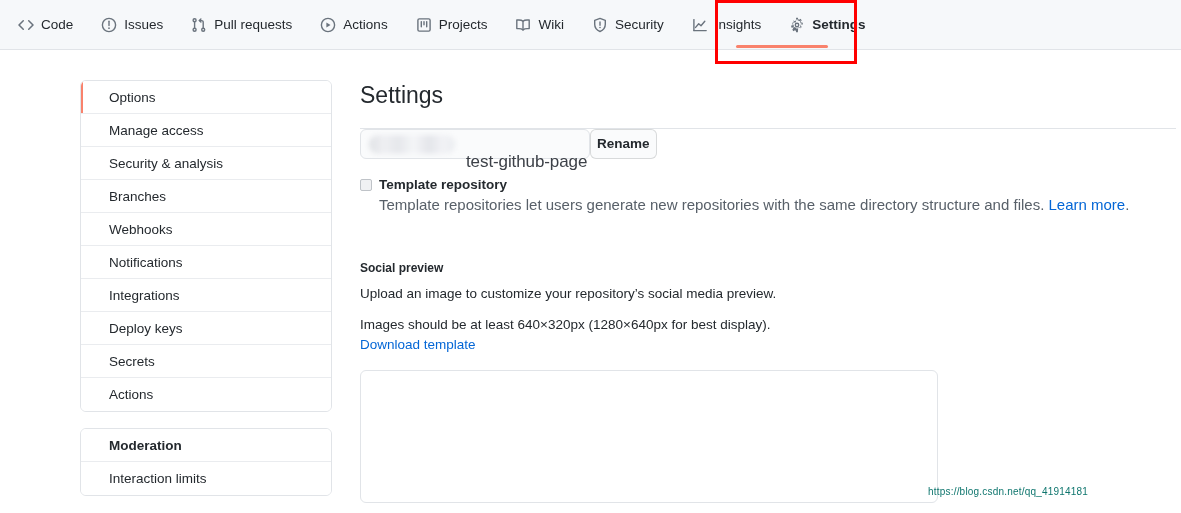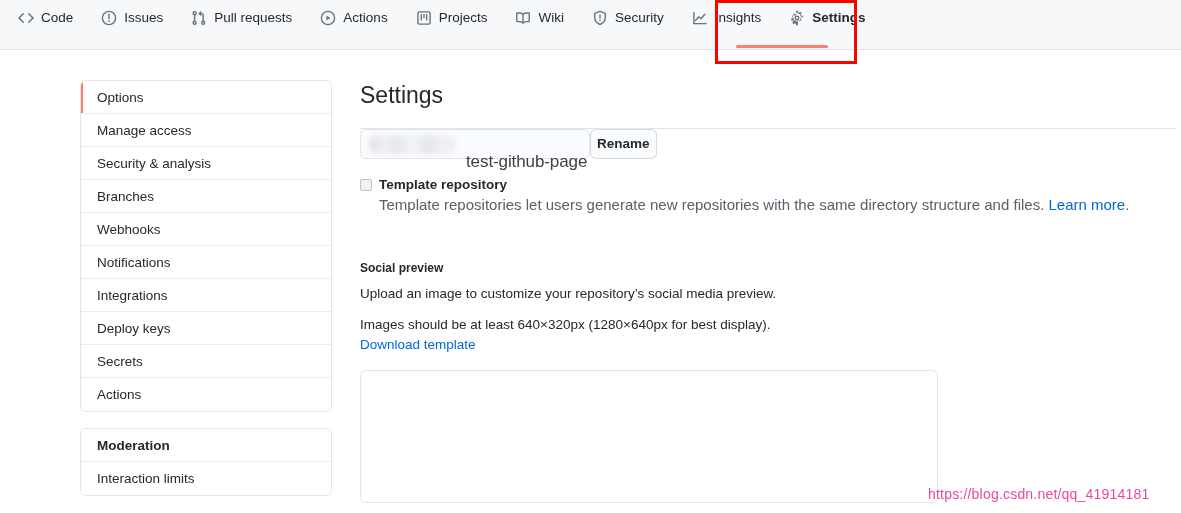--- a/index.html
+++ b/index.html
@@ -25,21 +25,21 @@
     background: #f6f8fa;
     border-bottom: 1px solid #e1e4e8;
     box-sizing: border-box;
   }
   .repo-nav-inner {
     position: absolute;
     left: 18px; top: 0;
     height: 50px;
     display: flex;
     align-items: flex-start;
-    padding-top: 10px;
+    padding-top: 17px;
     box-sizing: border-box;
   }
   .nav-tab {
     display: flex;
     align-items: center;
     gap: 7px;
     margin-right: 28px;
     font-size: 13.5px;
     color: #24292e;
     line-height: 16px;
@@ -91,21 +91,21 @@
     border: 1px solid #e1e4e8;
     border-radius: 6px;
     overflow: hidden;
     background: #fff;
     margin-bottom: 16px;
   }
   .menu-item {
     height: 33px;
     display: flex;
     align-items: center;
-    padding-left: 16px;
+    padding-left: 28px;
     font-size: 13.5px;
     color: #24292e;
     border-bottom: 1px solid #eaecef;
     box-sizing: border-box;
     position: relative;
     cursor: pointer;
     background: #fff;
   }
   .menu-item:last-child { border-bottom: none; }
   .menu-item.selected::before {
@@ -282,22 +282,22 @@
     border: 1px solid #e1e4e8;
     border-radius: 6px;
     background: #fff;
     box-sizing: border-box;
   }
 
   .watermark {
     position: absolute;
     left: 928px;
     top: 486px;
-    font-size: 14px;
-    color: #ec4899;
+    font-size: 10px;
+    color: #0f766e;
     letter-spacing: 0.2px;
     white-space: nowrap;
     user-select: none;
   }
 </style>
 </head>
 <body>
 
 <div class="repo-nav">
   <div class="repo-nav-inner">

